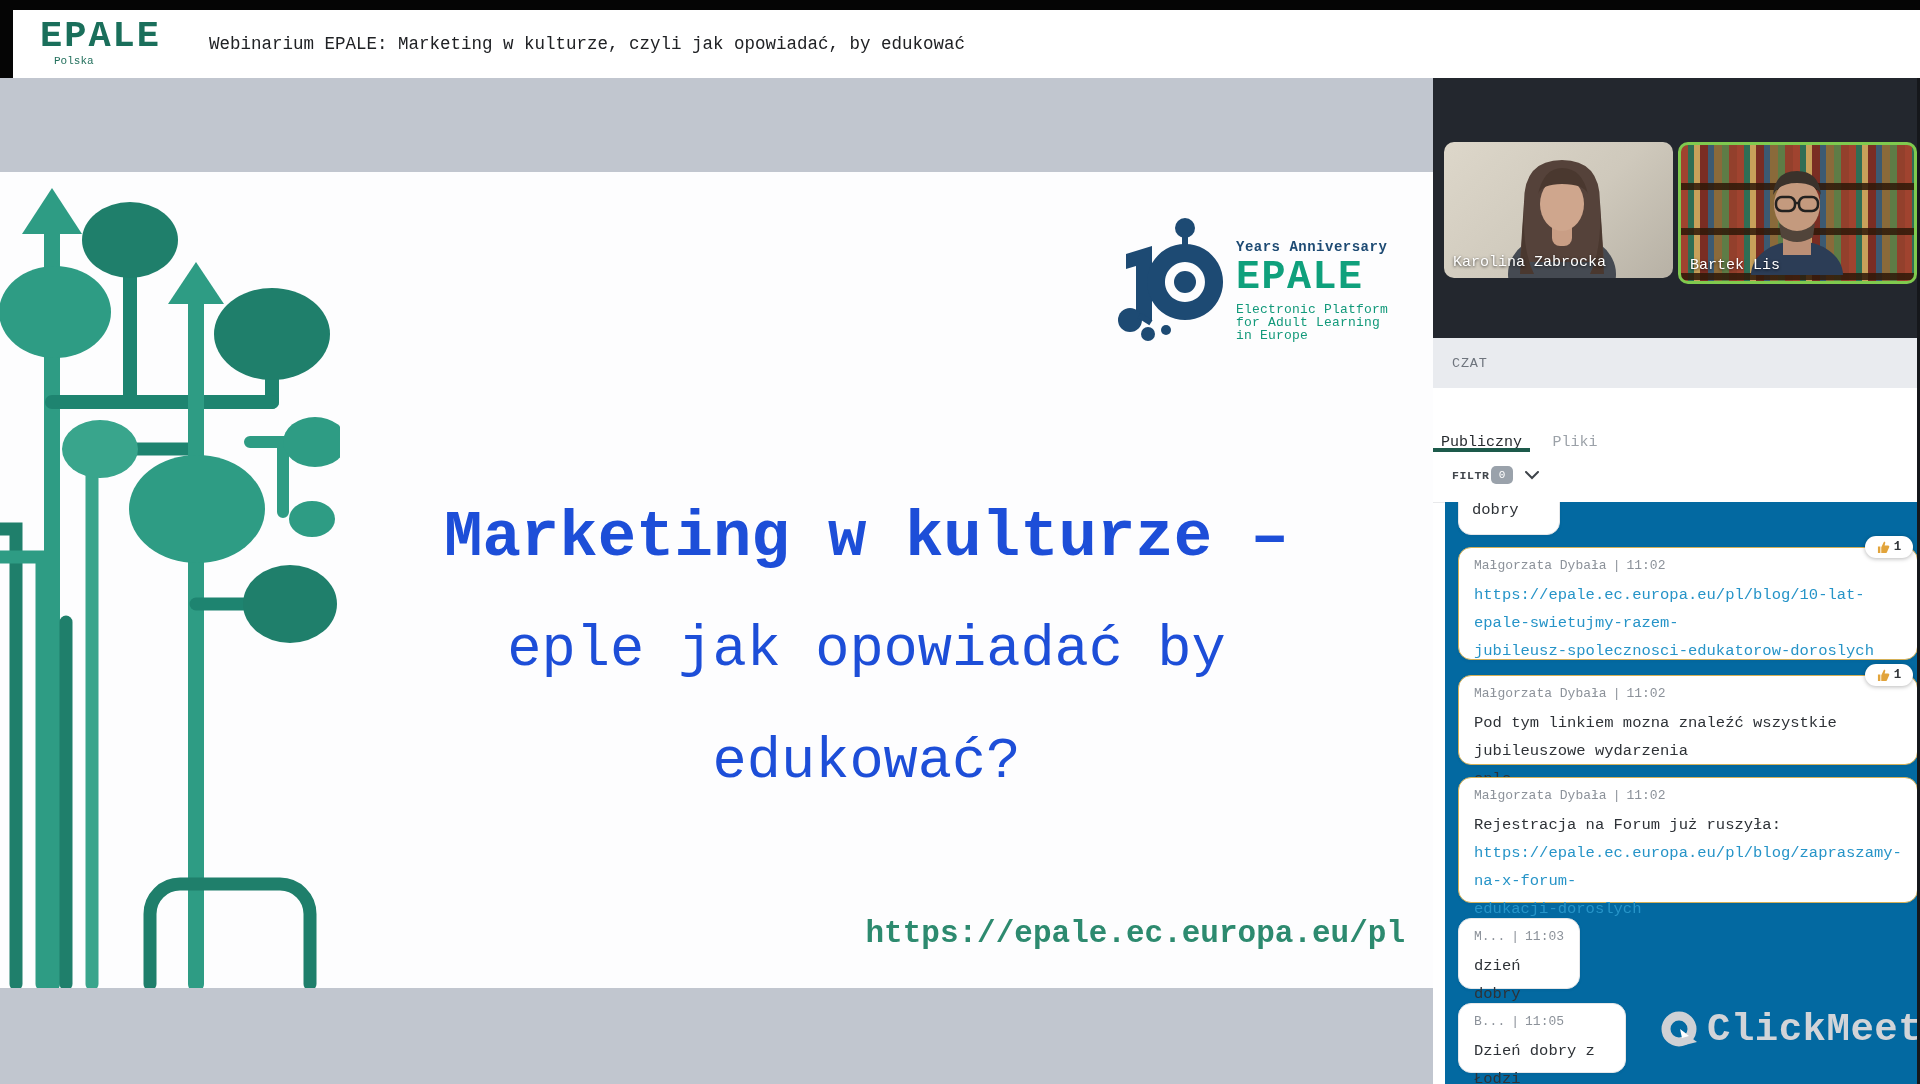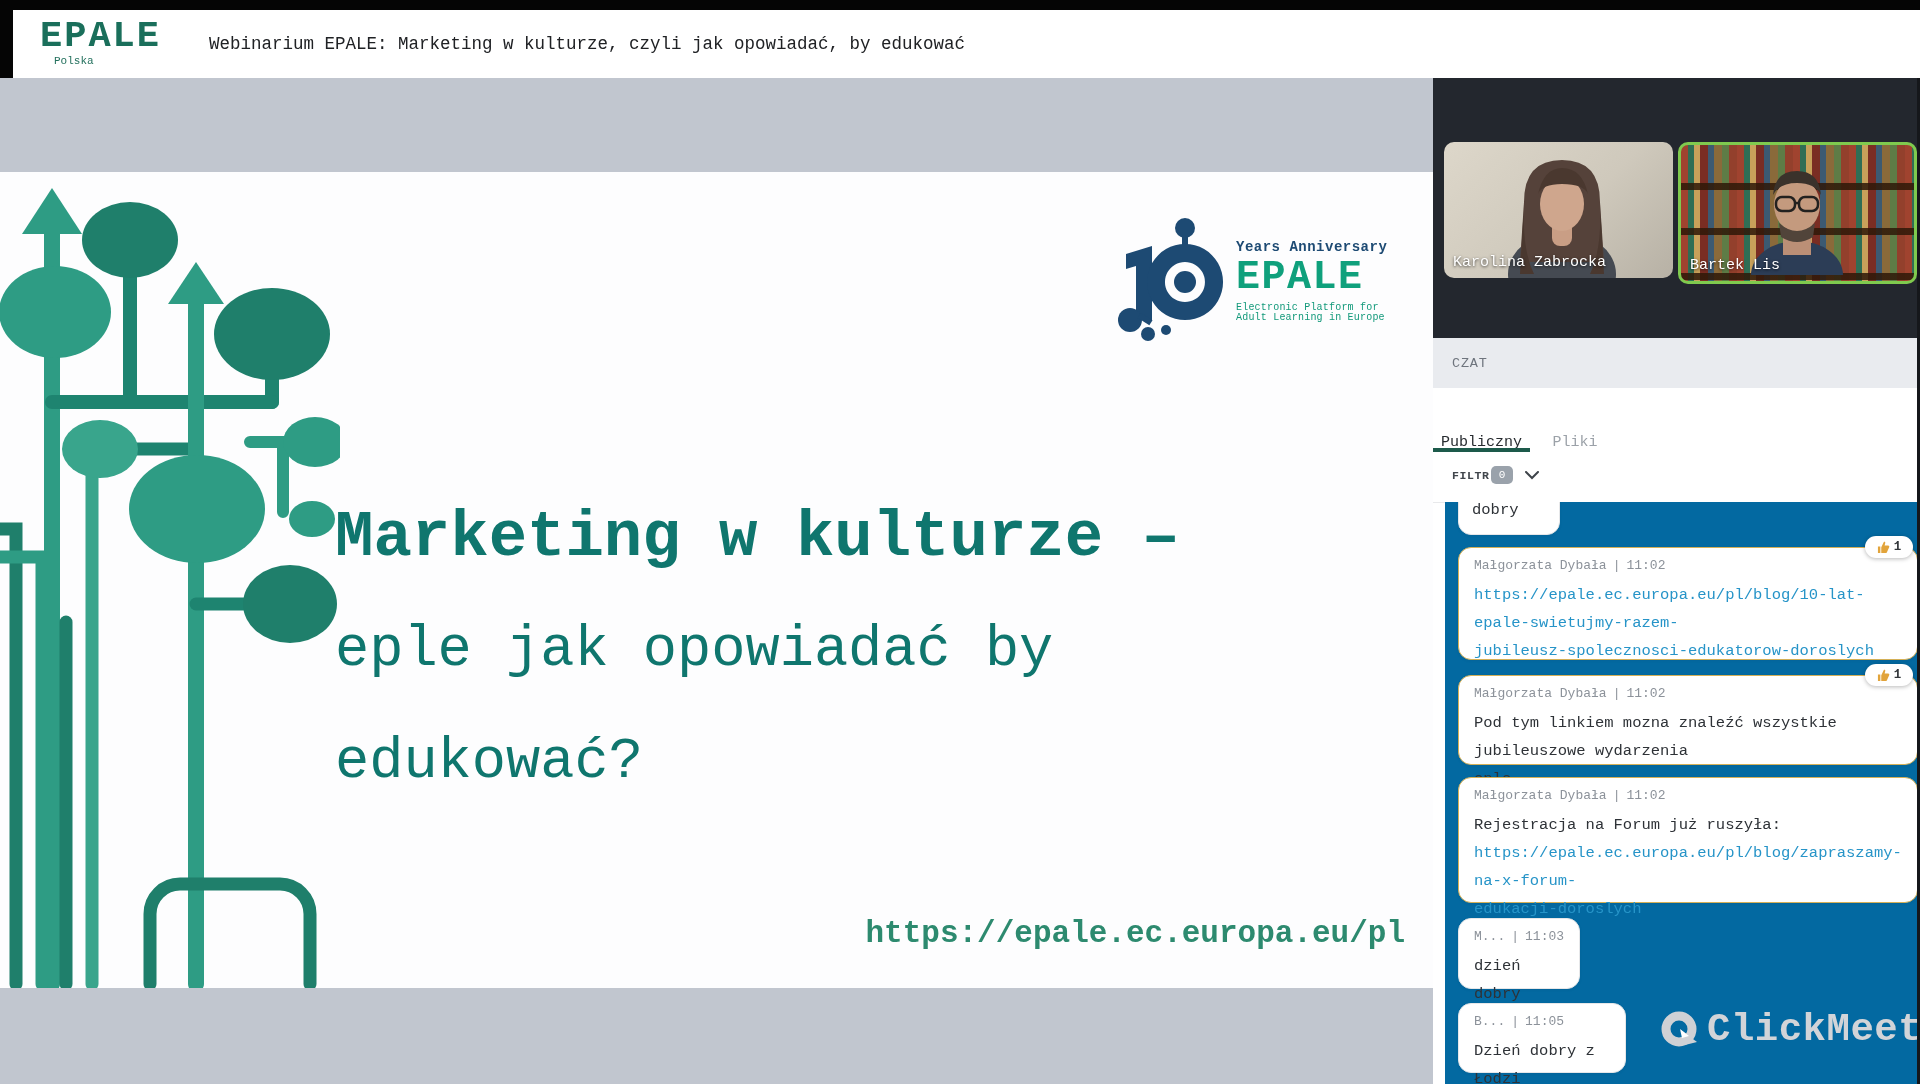--- a/index.html
+++ b/index.html
@@ -13,32 +13,32 @@
   .epale-logo{position:absolute;left:27px;top:8px;line-height:1;}
   .epale-logo .big{font-size:37px;font-weight:800;letter-spacing:2px;color:#1a6f5b;}
   .epale-logo .sub{font-size:11px;color:#23705d;margin-top:1px;margin-left:14px;}
   .webinar-title{position:absolute;left:196px;top:50%;transform:translateY(-50%);
                  font-size:17.5px;color:#202225;}
 
   
   .main{position:absolute;left:0;top:78px;width:1433px;height:1006px;background:#c1c6cf;}
   .slide{position:absolute;left:0;top:94px;width:1433px;height:816px;background:#fdfdfe;}
   .tree{position:absolute;left:0;top:0;}
-  .slide-title{position:absolute;left:335px;right:35px;top:310px;text-align:left;
-               color:#0f766e;line-height:112px;}
+  .slide-title{position:absolute;left:335px;right:35px;top:310px;text-align:center;
+               color:#1d4ed8;line-height:112px;}
   .slide-title .l1{display:block;font-size:64px;font-weight:700;}
   .slide-title .l2,.slide-title .l3{display:block;font-size:57px;font-weight:400;}
   .slide-url{position:absolute;right:28px;top:744px;font-size:31px;font-weight:700;color:#2d8a6f;}
 
   .anniv{position:absolute;left:1108px;top:44px;width:290px;height:130px;}
   .anniv .mark{position:absolute;left:0;top:0;}
   .anniv .texts{position:absolute;left:128px;top:4px;line-height:1;margin-top:20px;}
   .anniv .years{font-size:14px;font-weight:700;color:#1d4a73;letter-spacing:.5px;}
   .anniv .brand{font-size:40px;font-weight:800;color:#0fa07c;letter-spacing:1.5px;margin-top:4px;}
-  .anniv .tagline{font-size:10px;color:#12997a;margin-top:5px;letter-spacing:.2px;}
+  .anniv .tagline{font-size:13px;color:#12997a;margin-top:5px;letter-spacing:.2px;}
 
   
   .sidebar{position:absolute;left:1433px;top:78px;width:487px;height:1006px;background:#fff;}
   .videos{position:absolute;left:0;top:0;width:487px;height:260px;background:#23272e;}
   .tile{position:absolute;top:64px;height:136px;border-radius:10px;overflow:hidden;}
   .tile1{left:11px;width:229px;background:linear-gradient(135deg,#ddd7ca,#cfc9bc 55%,#b7b1a5);}
   .tile2{left:245px;width:233px;border:3px solid #7fca4e;
          background:
           repeating-linear-gradient(180deg,rgba(0,0,0,0) 0 38px,rgba(46,24,8,.85) 38px 45px),
           repeating-linear-gradient(90deg,#a0432f 0 7px,#2f6e55 7px 13px,#c8a15a 13px 19px,#7a2d23 19px 27px,#3c5a72 27px 33px,#8a6a3a 33px 41px,#5e7c46 41px 48px,#93402c 48px 56px);}

